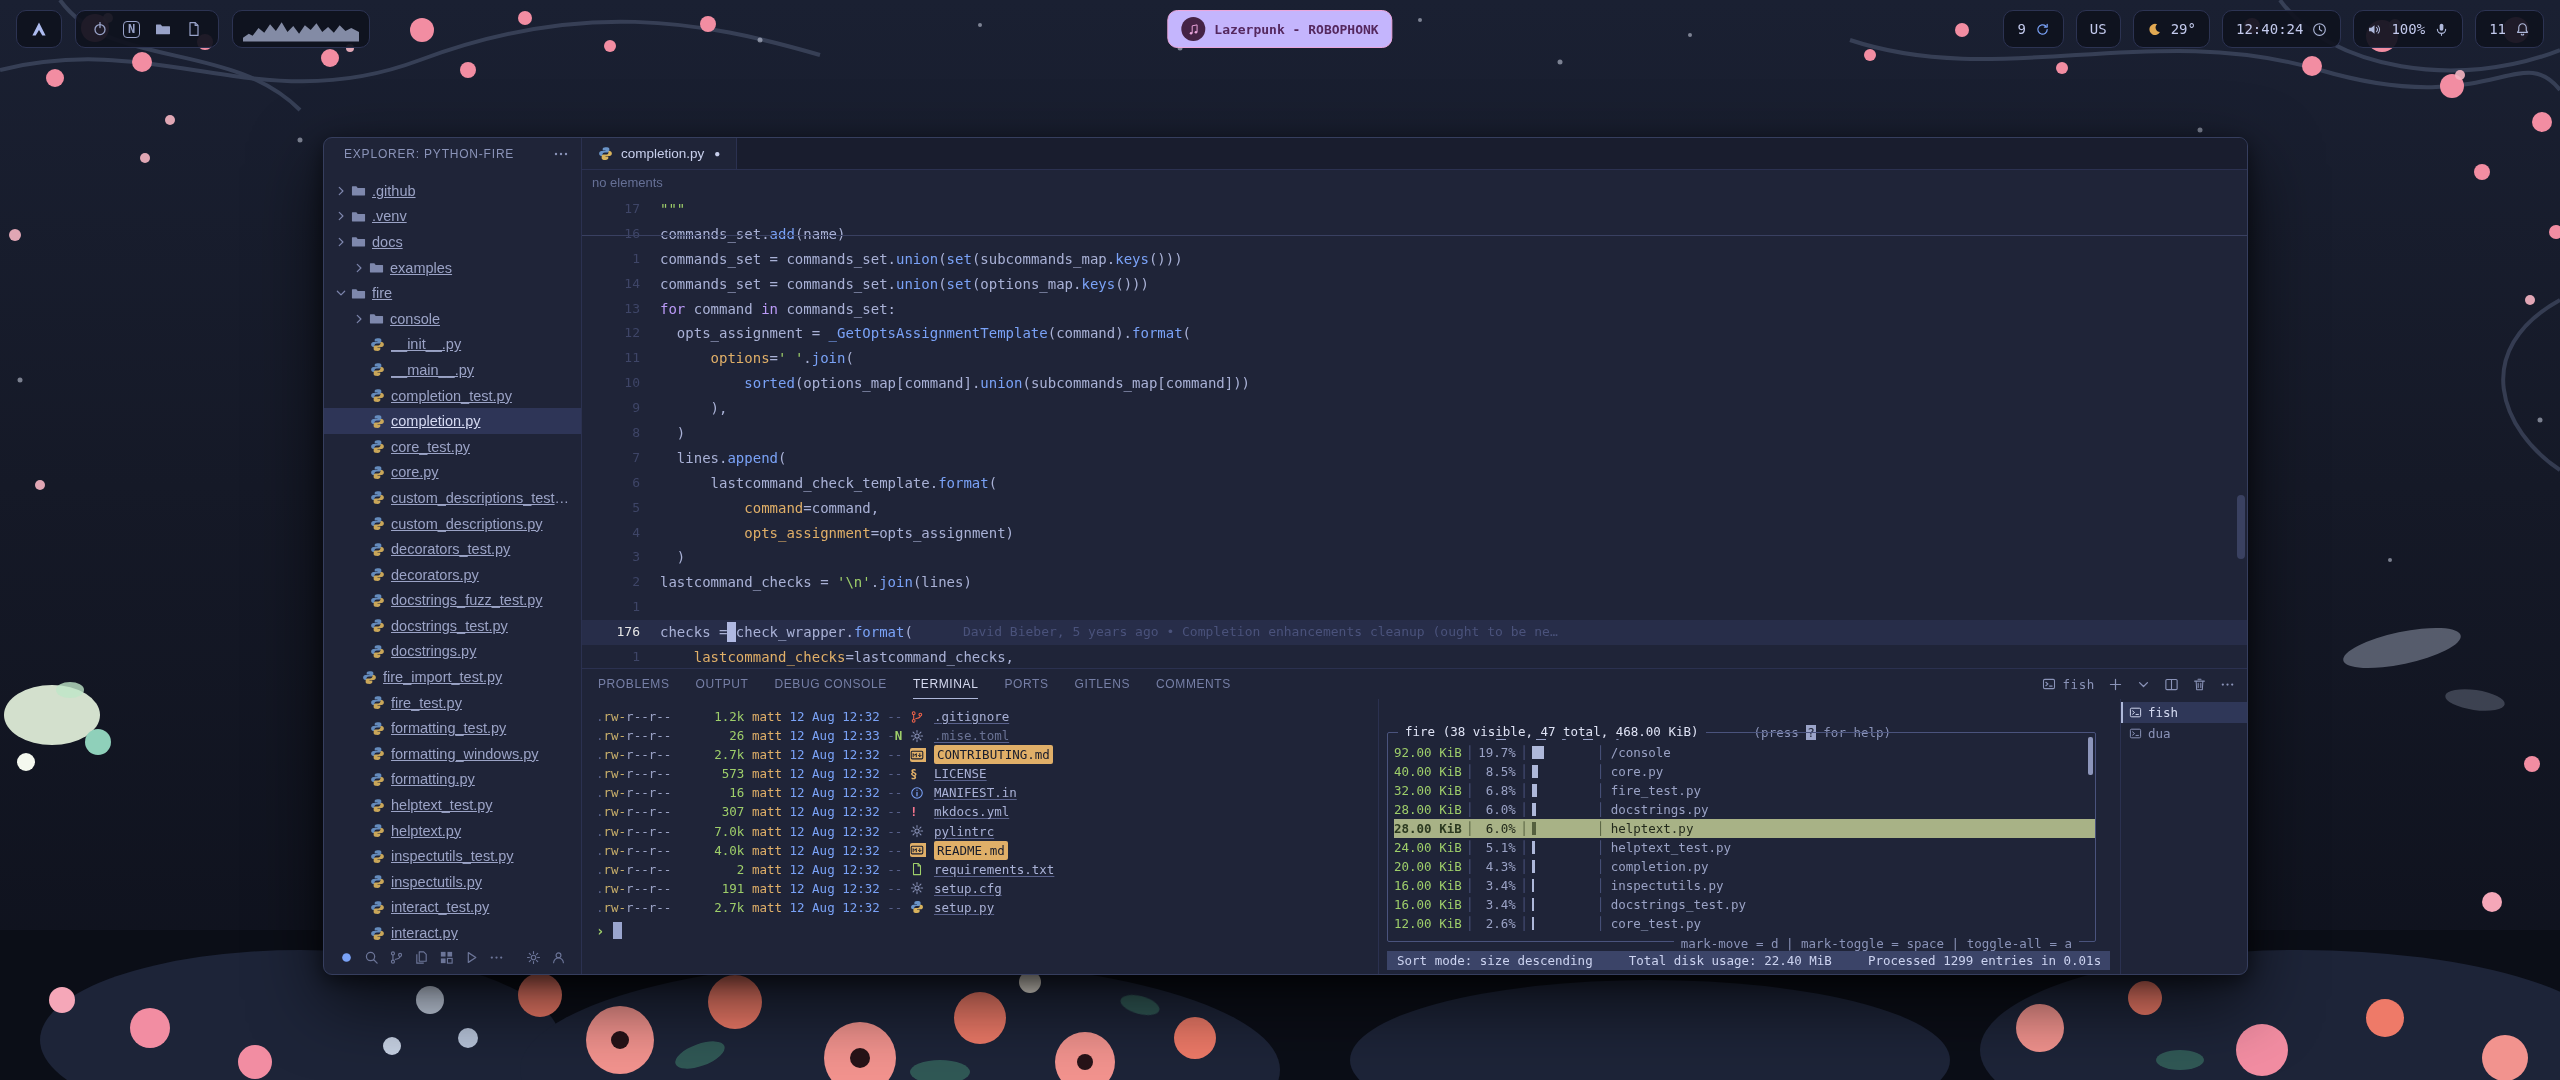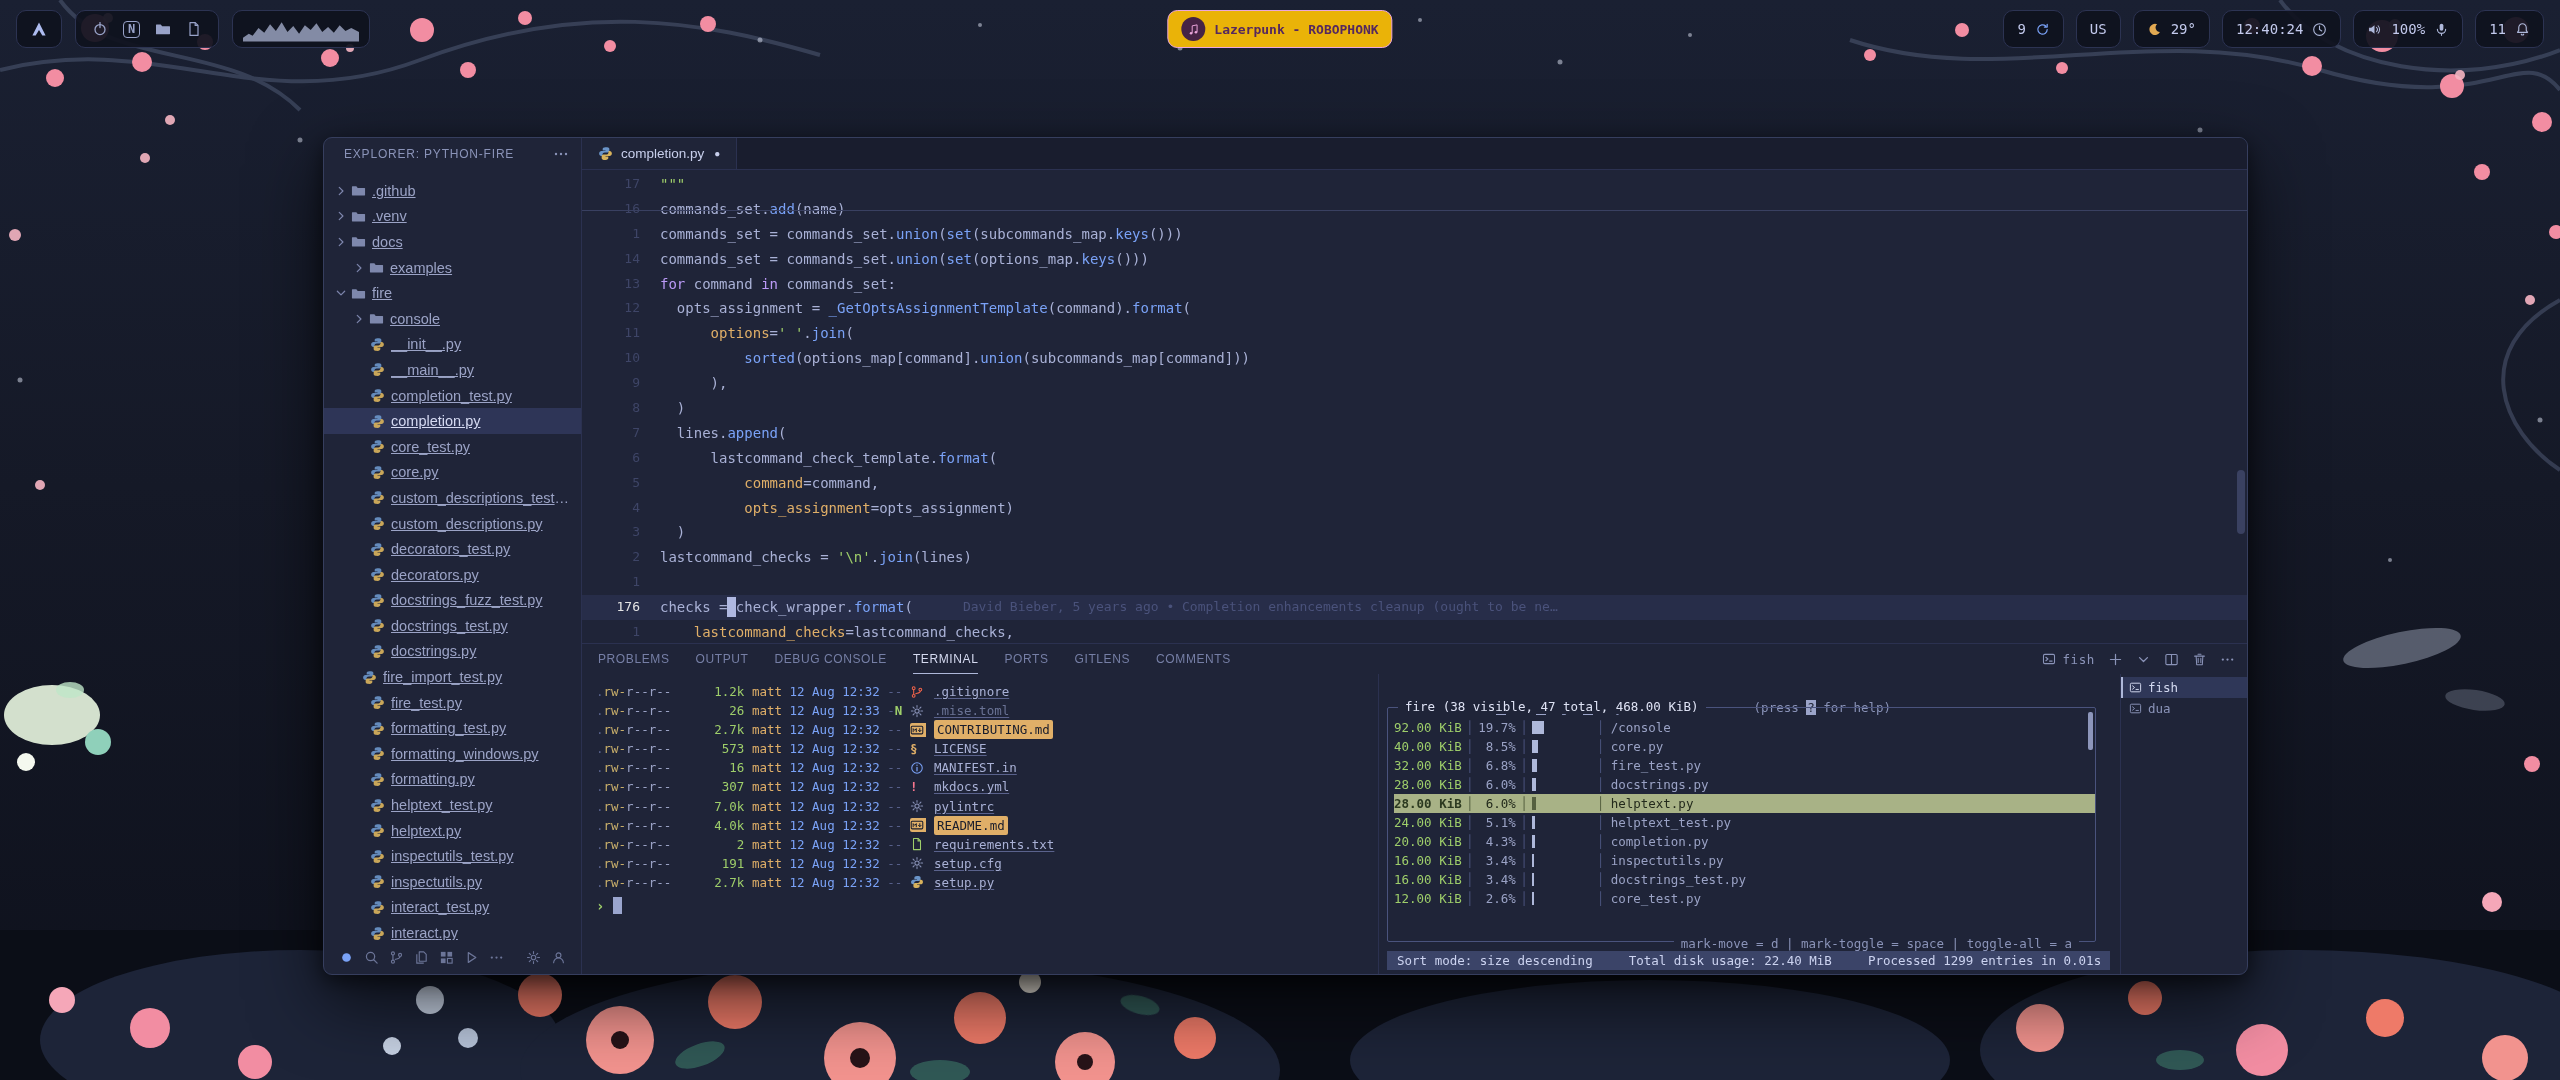--- a/index.html
+++ b/index.html
@@ -20,21 +20,21 @@
     font-family:var(--mono); font-size:14px; color:#c3caed; }
   .pill{ height:38px; background:rgba(15,18,30,.93); border:1px solid #2c3352;
     border-radius:10px; display:flex; align-items:center; padding:0 13px; gap:9px; }
   .launcher{ width:46px; justify-content:center; padding:0; color:#aebcf0; }
   .quick{ gap:15px; padding:0 16px; color:#98a2c8; }
   .qbtn{ background:none;border:0;color:inherit;display:flex;padding:0; }
   .qn{ font-weight:bold; font-size:12px; border:1.4px solid currentColor; border-radius:4px;
     width:17px;height:17px; display:flex;align-items:center;justify-content:center; }
   .graphpill{ width:138px; padding:0 10px; }
   .music{ position:absolute; left:50%; transform:translateX(-50%);
-    background:#eab308; border-color:#eba6dc; color:#55285f; font-weight:bold; font-size:13px; }
+    background:#c4b5fd; border-color:#eba6dc; color:#55285f; font-weight:bold; font-size:13px; }
   .mdot{ width:24px;height:24px;border-radius:50%;background:#452345;color:#eba6dc;
     display:flex;align-items:center;justify-content:center; }
   .mdot .icon{width:13px;height:13px}
   .tright{ margin-left:auto; display:flex; gap:12px; }
   .wicon{ color:#aeb8da; width:15px; height:15px; }
   .moonic{ color:#e2a952; }
   .refic{ color:#7aa2f7; }
 
   
   .window{ position:absolute; left:323px; top:137px; width:1925px; height:838px; z-index:2;
@@ -732,20 +732,23 @@
             <button class="actbtn">
               <svg class="icon">
                 <use href="#i-person"></use>
               </svg>
             </button>
           </div>
       </div>
     </aside>
 
     <div class="main">
+      <div class="breadcrumb">
+        <span>no elements</span>
+      </div>
 
       <div class="editor">
         <div class="elines" id="editor-lines">
             <div class="cline"><span class="gut">17</span><span class="code"><span class="tk-s">"""</span></span></div>
             <div class="cline rule"><span class="gut">16</span><span class="code">commands_set.<span class="tk-f">add</span>(name)</span></div>
             <div class="cline"><span class="gut">1</span><span class="code">commands_set = commands_set.<span class="tk-f">union</span>(<span class="tk-f">set</span>(subcommands_map.<span class="tk-f">keys</span>()))</span></div>
             <div class="cline"><span class="gut">14</span><span class="code">commands_set = commands_set.<span class="tk-f">union</span>(<span class="tk-f">set</span>(options_map.<span class="tk-f">keys</span>()))</span></div>
             <div class="cline"><span class="gut">13</span><span class="code"><span class="tk-k">for</span> command <span class="tk-k">in</span> commands_set:</span></div>
             <div class="cline"><span class="gut">12</span><span class="code">  opts_assignment = <span class="tk-f">_GetOptsAssignmentTemplate</span>(command).<span class="tk-f">format</span>(</span></div>
             <div class="cline"><span class="gut">11</span><span class="code">      <span class="tk-p">options</span>=<span class="tk-s">' '</span>.<span class="tk-f">join</span>(</span></div>

